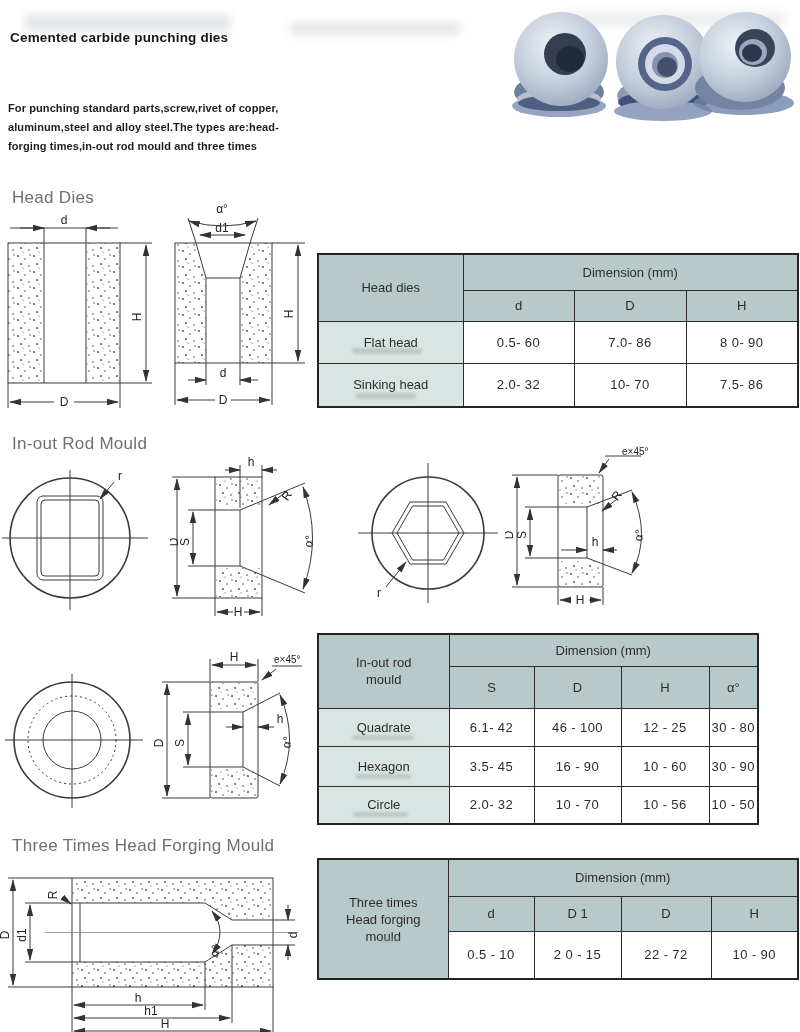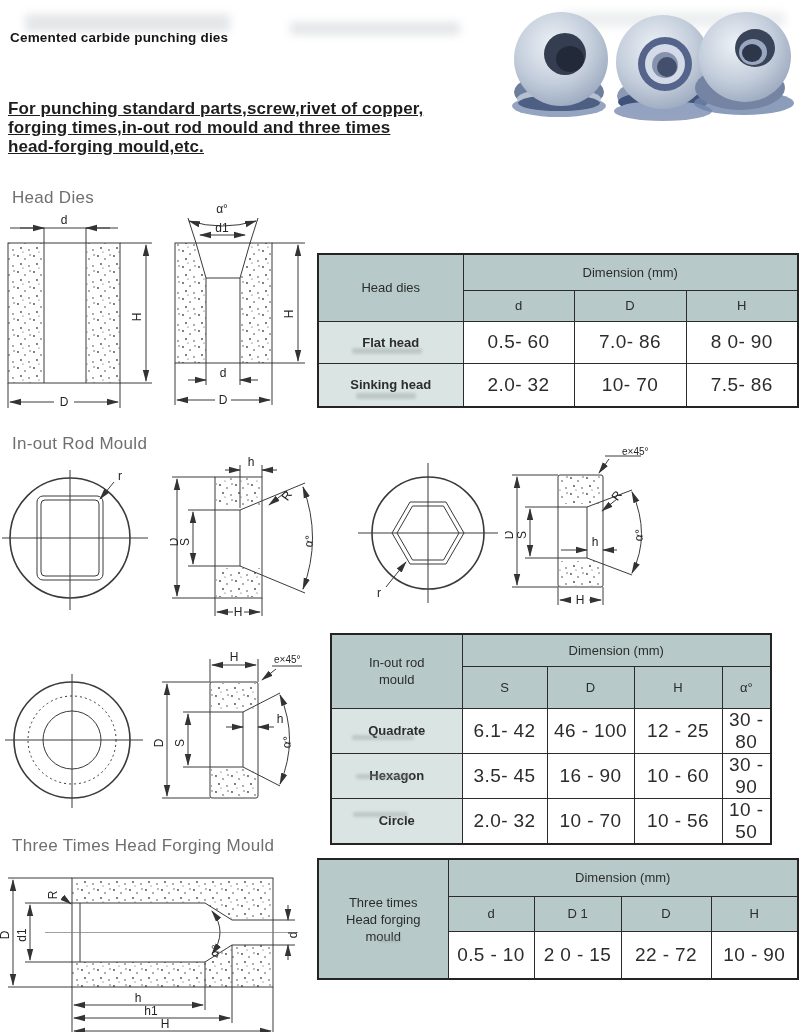--- a/index.html
+++ b/index.html
@@ -1,29 +1,29 @@
 <!DOCTYPE html>
 <html style="--table-header-bg: #b7cac9; --table-label-bg: #dae5e3; --line: #3a3a3a; --heading: #6f6f6f; --text: #202020;"><head>
 <meta charset="utf-8">
 <style>
   html,body{margin:0;padding:0;background:#888;}
   .page{position:relative;width:800px;height:1032px;background:#ffffff;overflow:hidden;
         font-family:"Liberation Sans",sans-serif;color:var(--text,#202020);margin:0 auto;}
   .abs{position:absolute;}
   .title{left:10px;top:30px;font-size:13.5px;font-weight:bold;letter-spacing:.2px;color:#161616;}
-  .desc{left:8px;top:99px;font-size:17px;font-weight:bold;line-height:19px;color:#1d1d1d;letter-spacing:.1px;text-decoration:underline;}
+  .desc{left:8px;top:99px;font-size:11px;font-weight:bold;line-height:19px;color:#1d1d1d;letter-spacing:.1px;}
   .sec-heading{font-size:17px;color:var(--heading,#6f6f6f);letter-spacing:.3px;}
   
   table.spec{border-collapse:collapse;table-layout:fixed;font-size:13px;color:#2c2c2c;}
   table.spec td{border:1px solid #2b2b2b;text-align:center;vertical-align:middle;padding:0;}
   table.spec{border:2px solid #242424;}
   td.hdr{background:var(--table-header-bg,#b7cac9);}
-  td.lab{background:var(--table-label-bg,#dae5e3);font-weight:bold;}
+  td.lab{background:var(--table-label-bg,#dae5e3);}
   td.corner{background:var(--table-header-bg,#b7cac9);white-space:pre-line;line-height:17px;}
-  td.val{background:#fff;font-size:19px;letter-spacing:.4px;}
+  td.val{background:#fff;font-size:13px;letter-spacing:.4px;}
   
   svg .ln{stroke:var(--line,#3a3a3a);stroke-width:1;fill:none;}
   svg .tk{stroke:var(--line,#3a3a3a);stroke-width:1.6;fill:none;}
   svg .cl{stroke:#777;stroke-width:.7;fill:none;}
   svg text{font-family:"Liberation Sans",sans-serif;font-size:12px;fill:#242424;}
   svg text.sm{font-size:10px;}
   .stip{fill:url(#stip);stroke:none;}
   
   .ghost{background:#8d9899;opacity:.38;filter:blur(1.5px);border-radius:2px;}
   .smudge{background:#c3c7cb;opacity:.45;filter:blur(4px);border-radius:4px;}
@@ -90,22 +90,22 @@
       <ellipse cx="243" cy="86" rx="45" ry="22" fill="#7484a2"></ellipse>
       <ellipse cx="248" cy="55" rx="46" ry="45" fill="url(#face)" transform="rotate(-8 248 55)"></ellipse>
       <ellipse cx="258" cy="46" rx="20" ry="19" fill="#3a4458"></ellipse>
       <ellipse cx="256" cy="50" rx="14" ry="13" fill="#9aa7c0"></ellipse>
       <ellipse cx="255" cy="51" rx="10" ry="9" fill="#2e374a"></ellipse>
     </g>
   </svg>
 
   <div class="abs desc">
     <div>For punching standard parts,screw,rivet of copper,</div>
+    <div>aluminum,steel and alloy steel.The types are:head-</div>
     <div>forging times,in-out rod mould and three times</div>
-    <div>head-forging mould,etc.</div>
   </div>
 
   <div class="abs sec-heading" style="left:12px;top:188px">Head Dies</div>
 
   <svg class="abs" style="left:0;top:205px" width="160" height="212" viewBox="0 0 160 212">
     <g>
       <rect class="stip" x="8" y="38" width="36" height="140"></rect>
       <rect class="stip" x="86" y="38" width="34" height="140"></rect>
       <rect class="ln" x="8" y="38" width="112" height="140"></rect>
       <line class="ln" x1="44" y1="23" x2="44" y2="178"></line>
@@ -338,21 +338,21 @@
       <path class="ln" d="M130,50 Q149,94 130,139" marker-start="url(#ar)" marker-end="url(#ar)"></path>
     </g>
     <text x="84" y="16" text-anchor="middle">H</text>
     <text x="124" y="18" class="sm">e×45°</text>
     <text x="13" y="98" text-anchor="middle" transform="rotate(-90 13 98)">D</text>
     <text x="34" y="98" text-anchor="middle" transform="rotate(-90 34 98)">S</text>
     <text x="130" y="78" text-anchor="middle">h</text>
     <text x="141" y="98" text-anchor="middle" transform="rotate(-80 141 98)">α°</text>
   </svg>
 
-  <table class="spec abs" style="left:330px;top:633px;width:442px">
+  <table class="spec abs" style="left:317px;top:633px;width:442px">
     <colgroup>
         <col style="width:131px">
         <col style="width:85px">
         <col style="width:87px">
         <col style="width:88px">
         <col>
       </colgroup>
     <tbody>
         <tr style="height:32px">
       <td class="corner" rowspan="2">In-out rod

